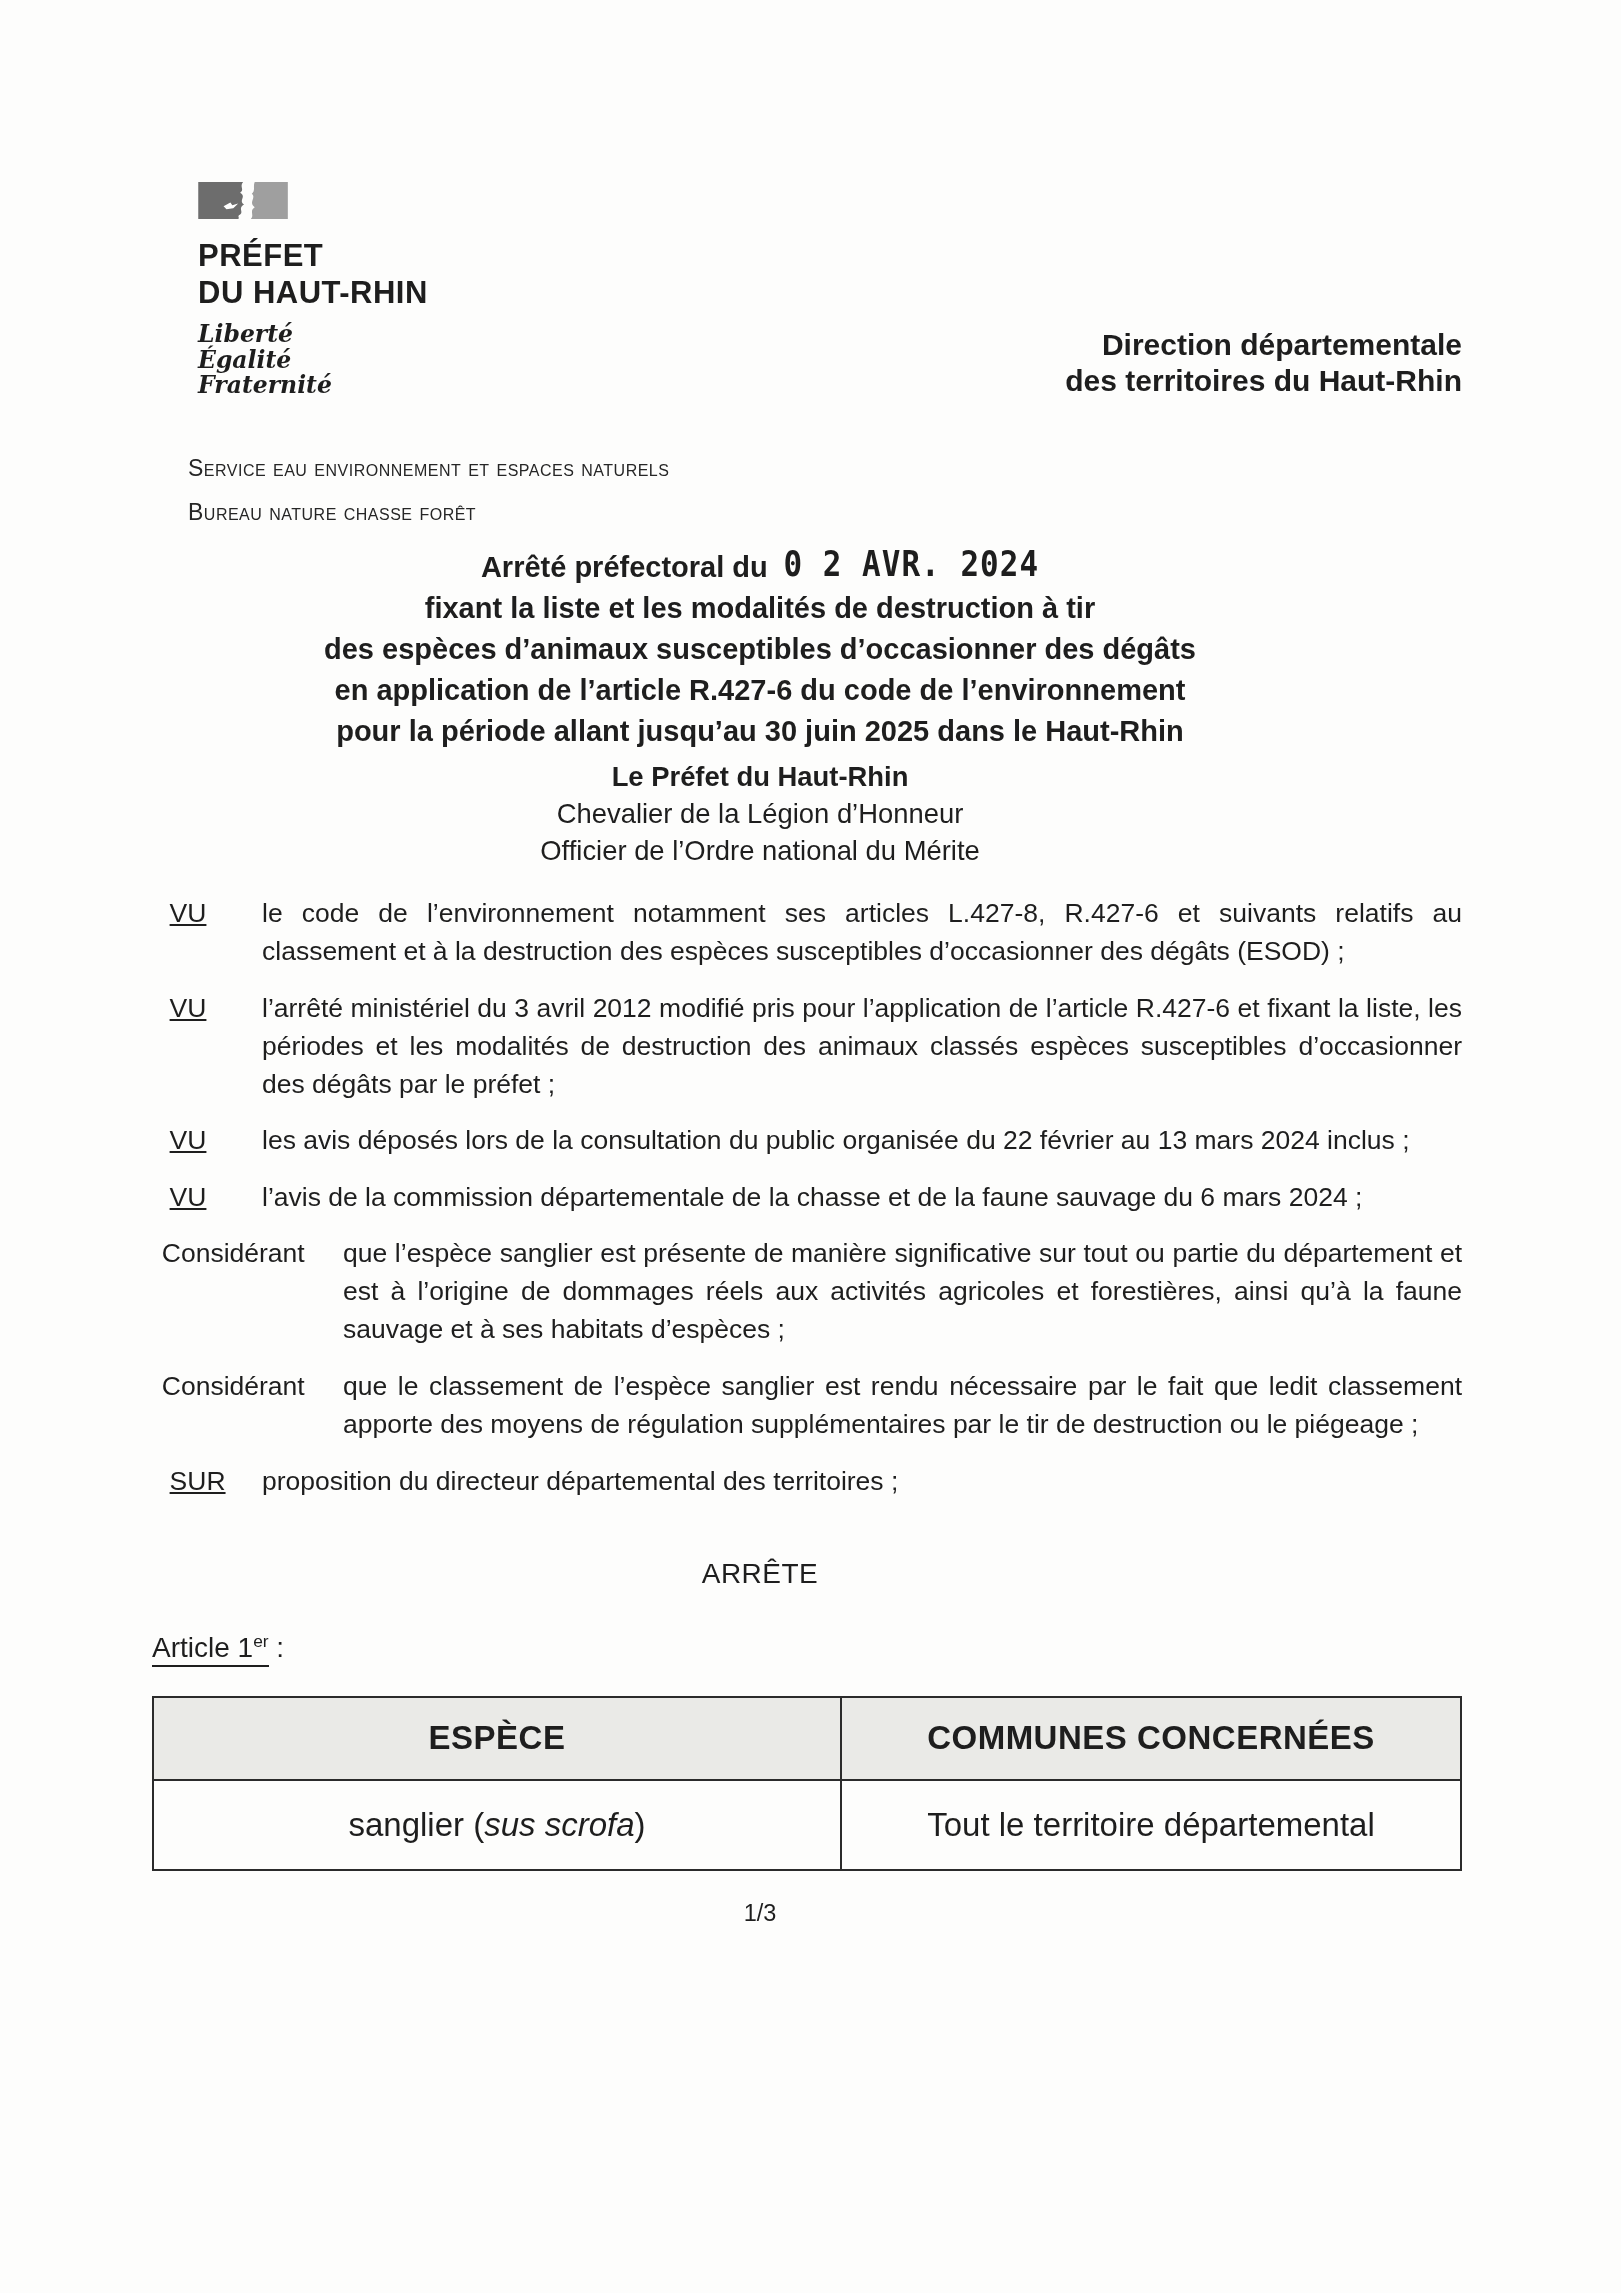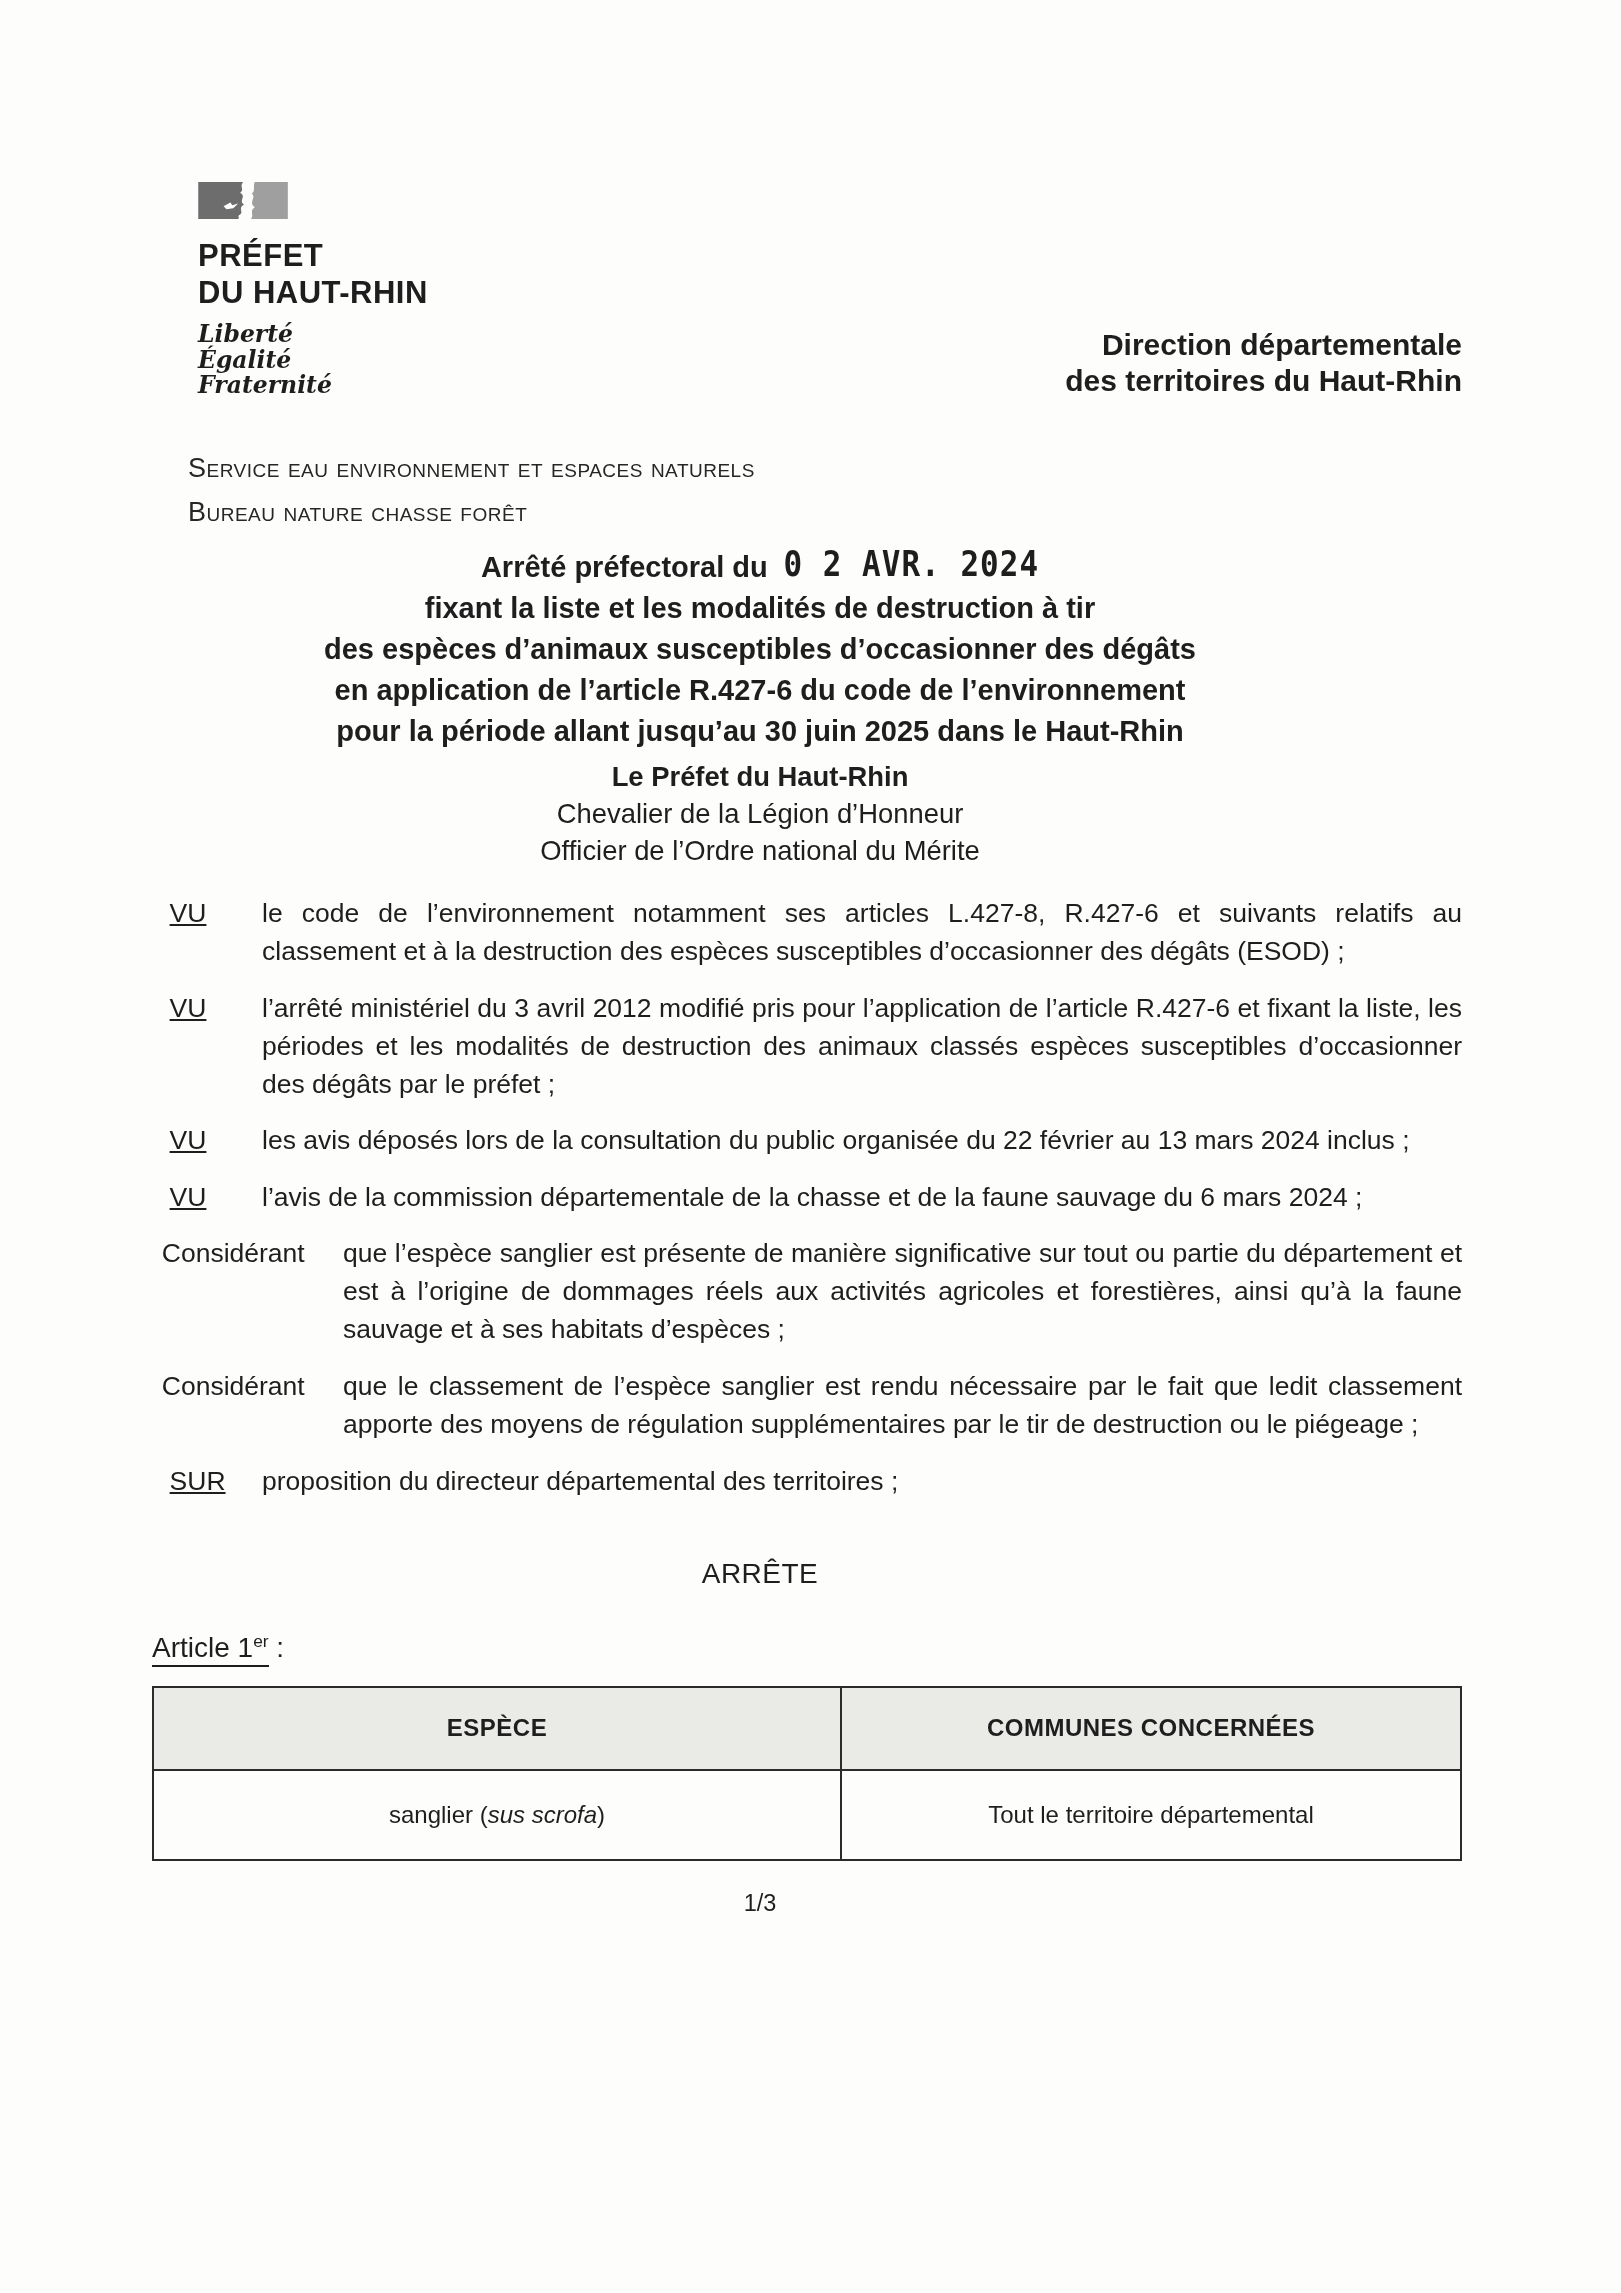--- a/index.html
+++ b/index.html
@@ -17,21 +17,21 @@
 
   
   .doc-header{display:flex;justify-content:space-between;align-items:flex-end;margin-top:182px;}
   .header-left{margin-left:46px;}
   .logo{width:93px;height:37px;}
   .prefet-block{margin-top:17.6px;font-weight:bold;font-size:31px;line-height:37px;letter-spacing:0.5px;}
   .motto{margin-top:11.8px;font-family:"DejaVu Serif","Liberation Serif",serif;font-style:italic;font-weight:bold;font-size:23.5px;line-height:25.5px;}
   .header-right{margin-top:55px;text-align:right;font-weight:bold;font-size:30px;line-height:36px;}
 
   
-  .service{margin-top:47px;margin-left:36px;font-variant:small-caps;font-size:27px;line-height:44px;letter-spacing:0.5px;color:#262626;}
+  .service{margin-top:47px;margin-left:36px;font-variant:small-caps;font-size:23px;line-height:44px;letter-spacing:0.5px;color:#262626;}
 
   
   .center-col{width:1010px;margin-left:103px;text-align:center;}
   .title-block{margin-top:11.8px;font-weight:bold;font-size:29px;line-height:41px;}
   .stamp{
     font-family:"DejaVu Sans Mono",monospace;
     font-weight:bold;font-size:31px;letter-spacing:1px;
     display:inline-block;transform:scaleY(1.12);transform-origin:bottom;
     margin-left:15.7px;white-space:nowrap;
   }
@@ -48,21 +48,21 @@
   .recital .text{flex:1 1 auto;text-align:justify;}
 
   
   .arrete{margin-top:54px;font-weight:normal;font-size:28px;line-height:39px;letter-spacing:0.5px;}
   .article-heading{margin-top:29px;font-size:28px;line-height:39px;font-weight:normal;}
   .article-heading .u{border-bottom:2.9px solid #1e1e1e;padding-bottom:2px;}
   sup{font-size:.62em;}
   .article-body{margin:3.9px 0 0 0;font-size:26.5px;line-height:38px;text-align:justify;}
 
   
-  .species-table{margin-top:19px;width:100%;border-collapse:collapse;font-size:24px;padding-left:32px;}
+  .species-table{margin-top:29px;width:100%;border-collapse:collapse;font-size:33px;padding-left:32px;}
   .species-table th,.species-table td{border:2px solid #2b2b2b;text-align:center;vertical-align:middle;}
   .species-table th{background:#eaeae7;font-weight:bold;height:79px;letter-spacing:0.5px;}
   .species-table td{height:86px;}
   .col-espece{width:52.6%;}
   .italic{font-style:italic;}
 
   
   .page-number{margin-top:29px;font-size:23.5px;}
 </style>
 </head>

